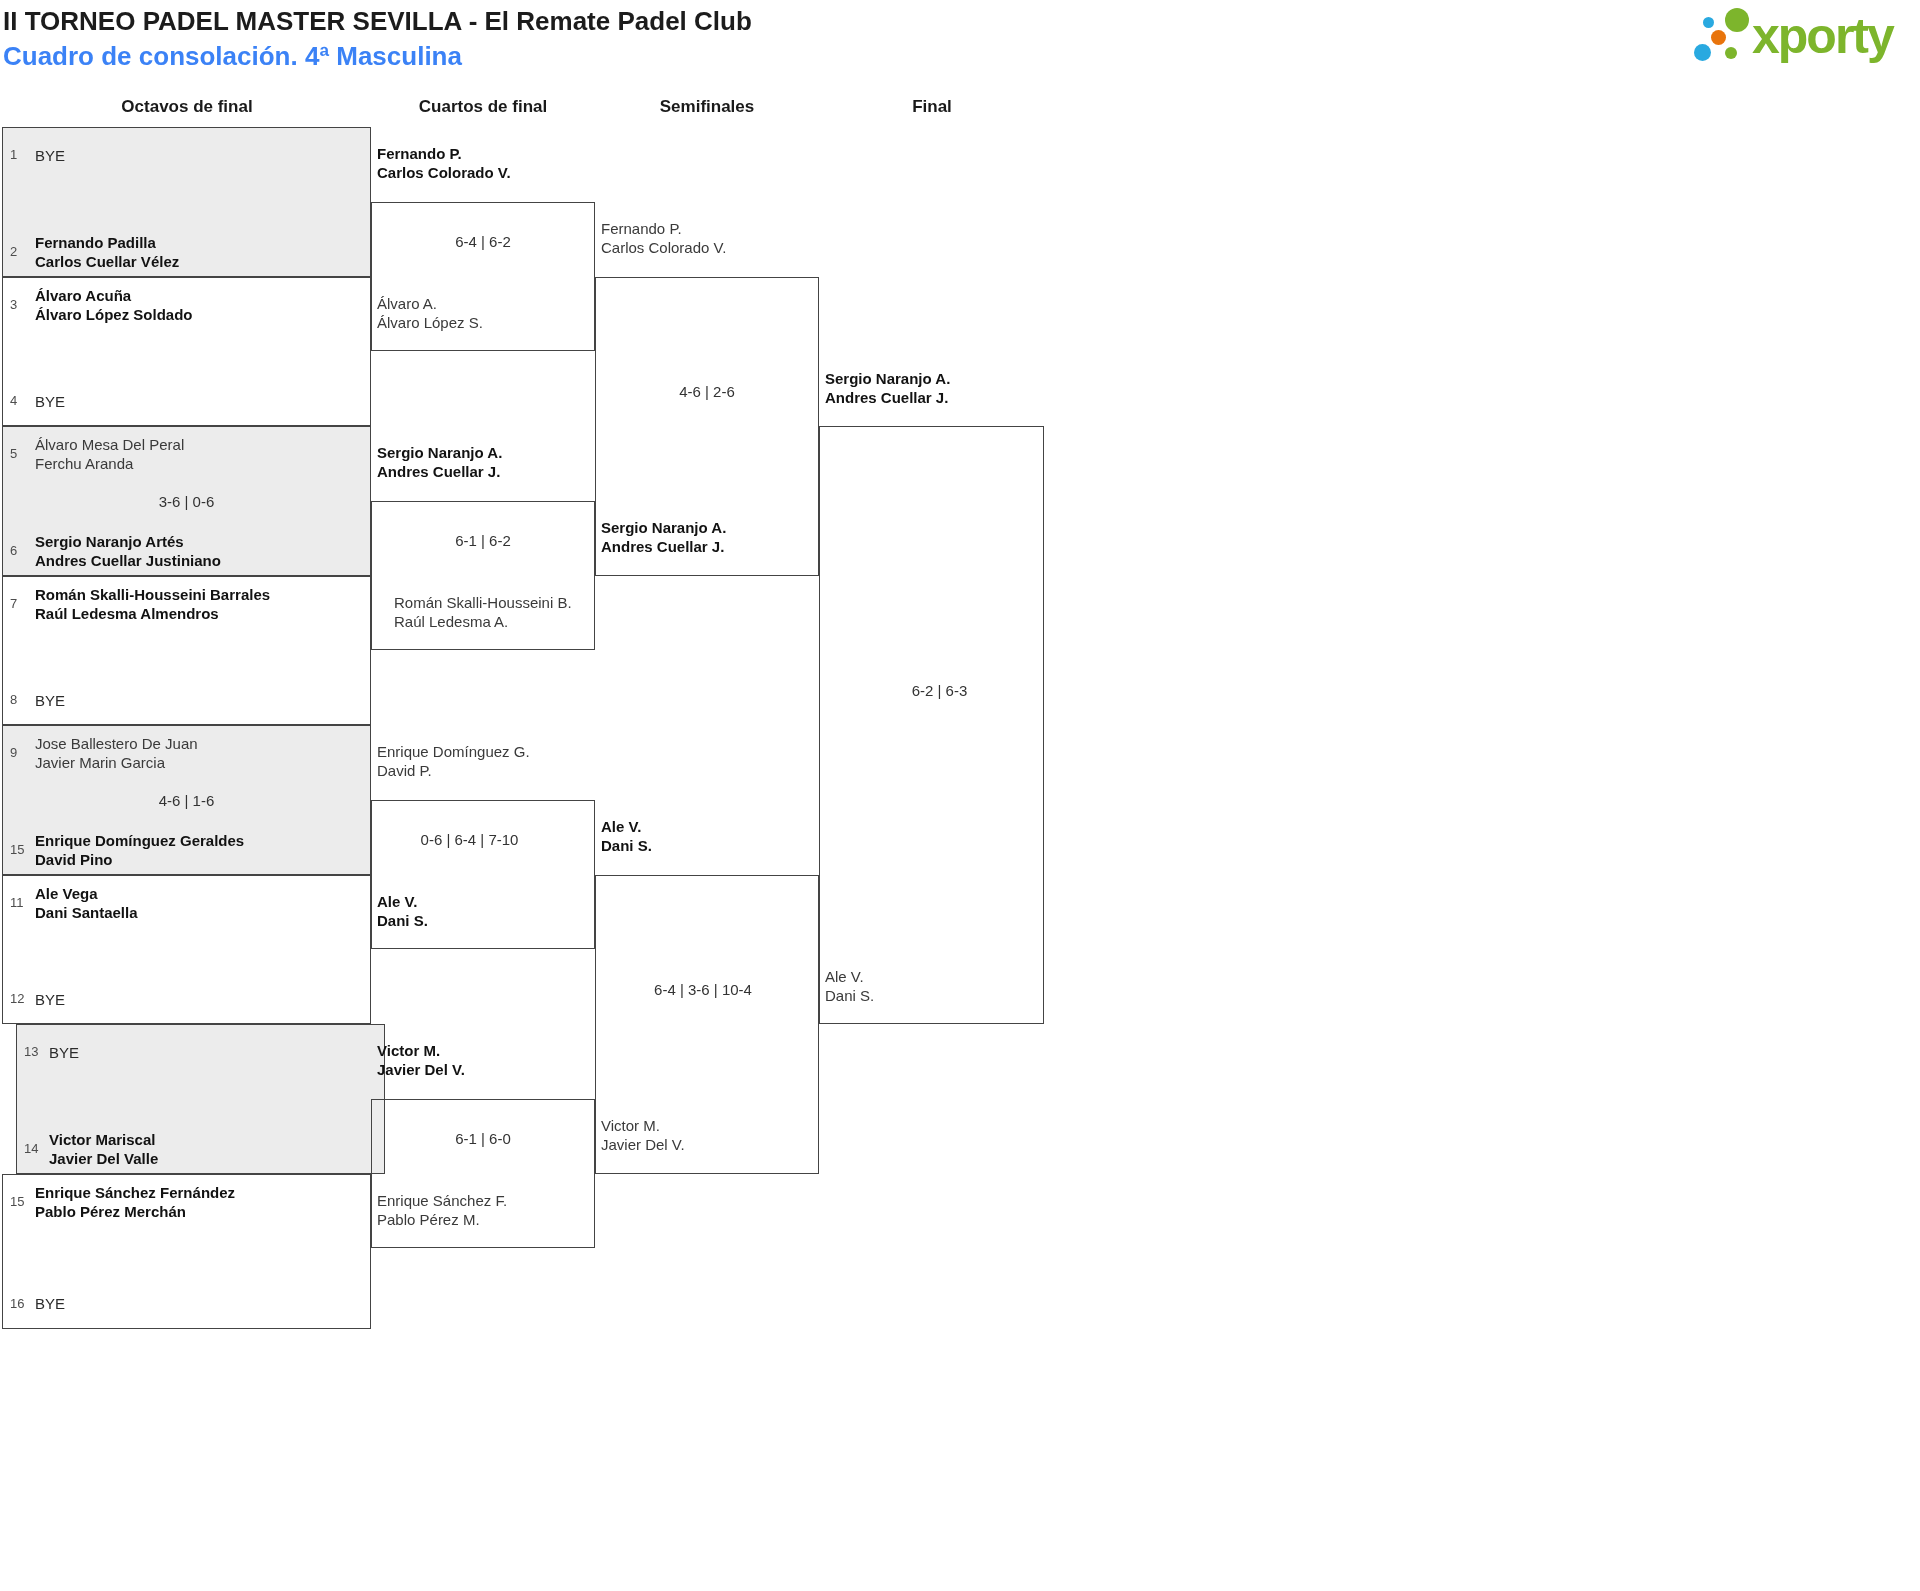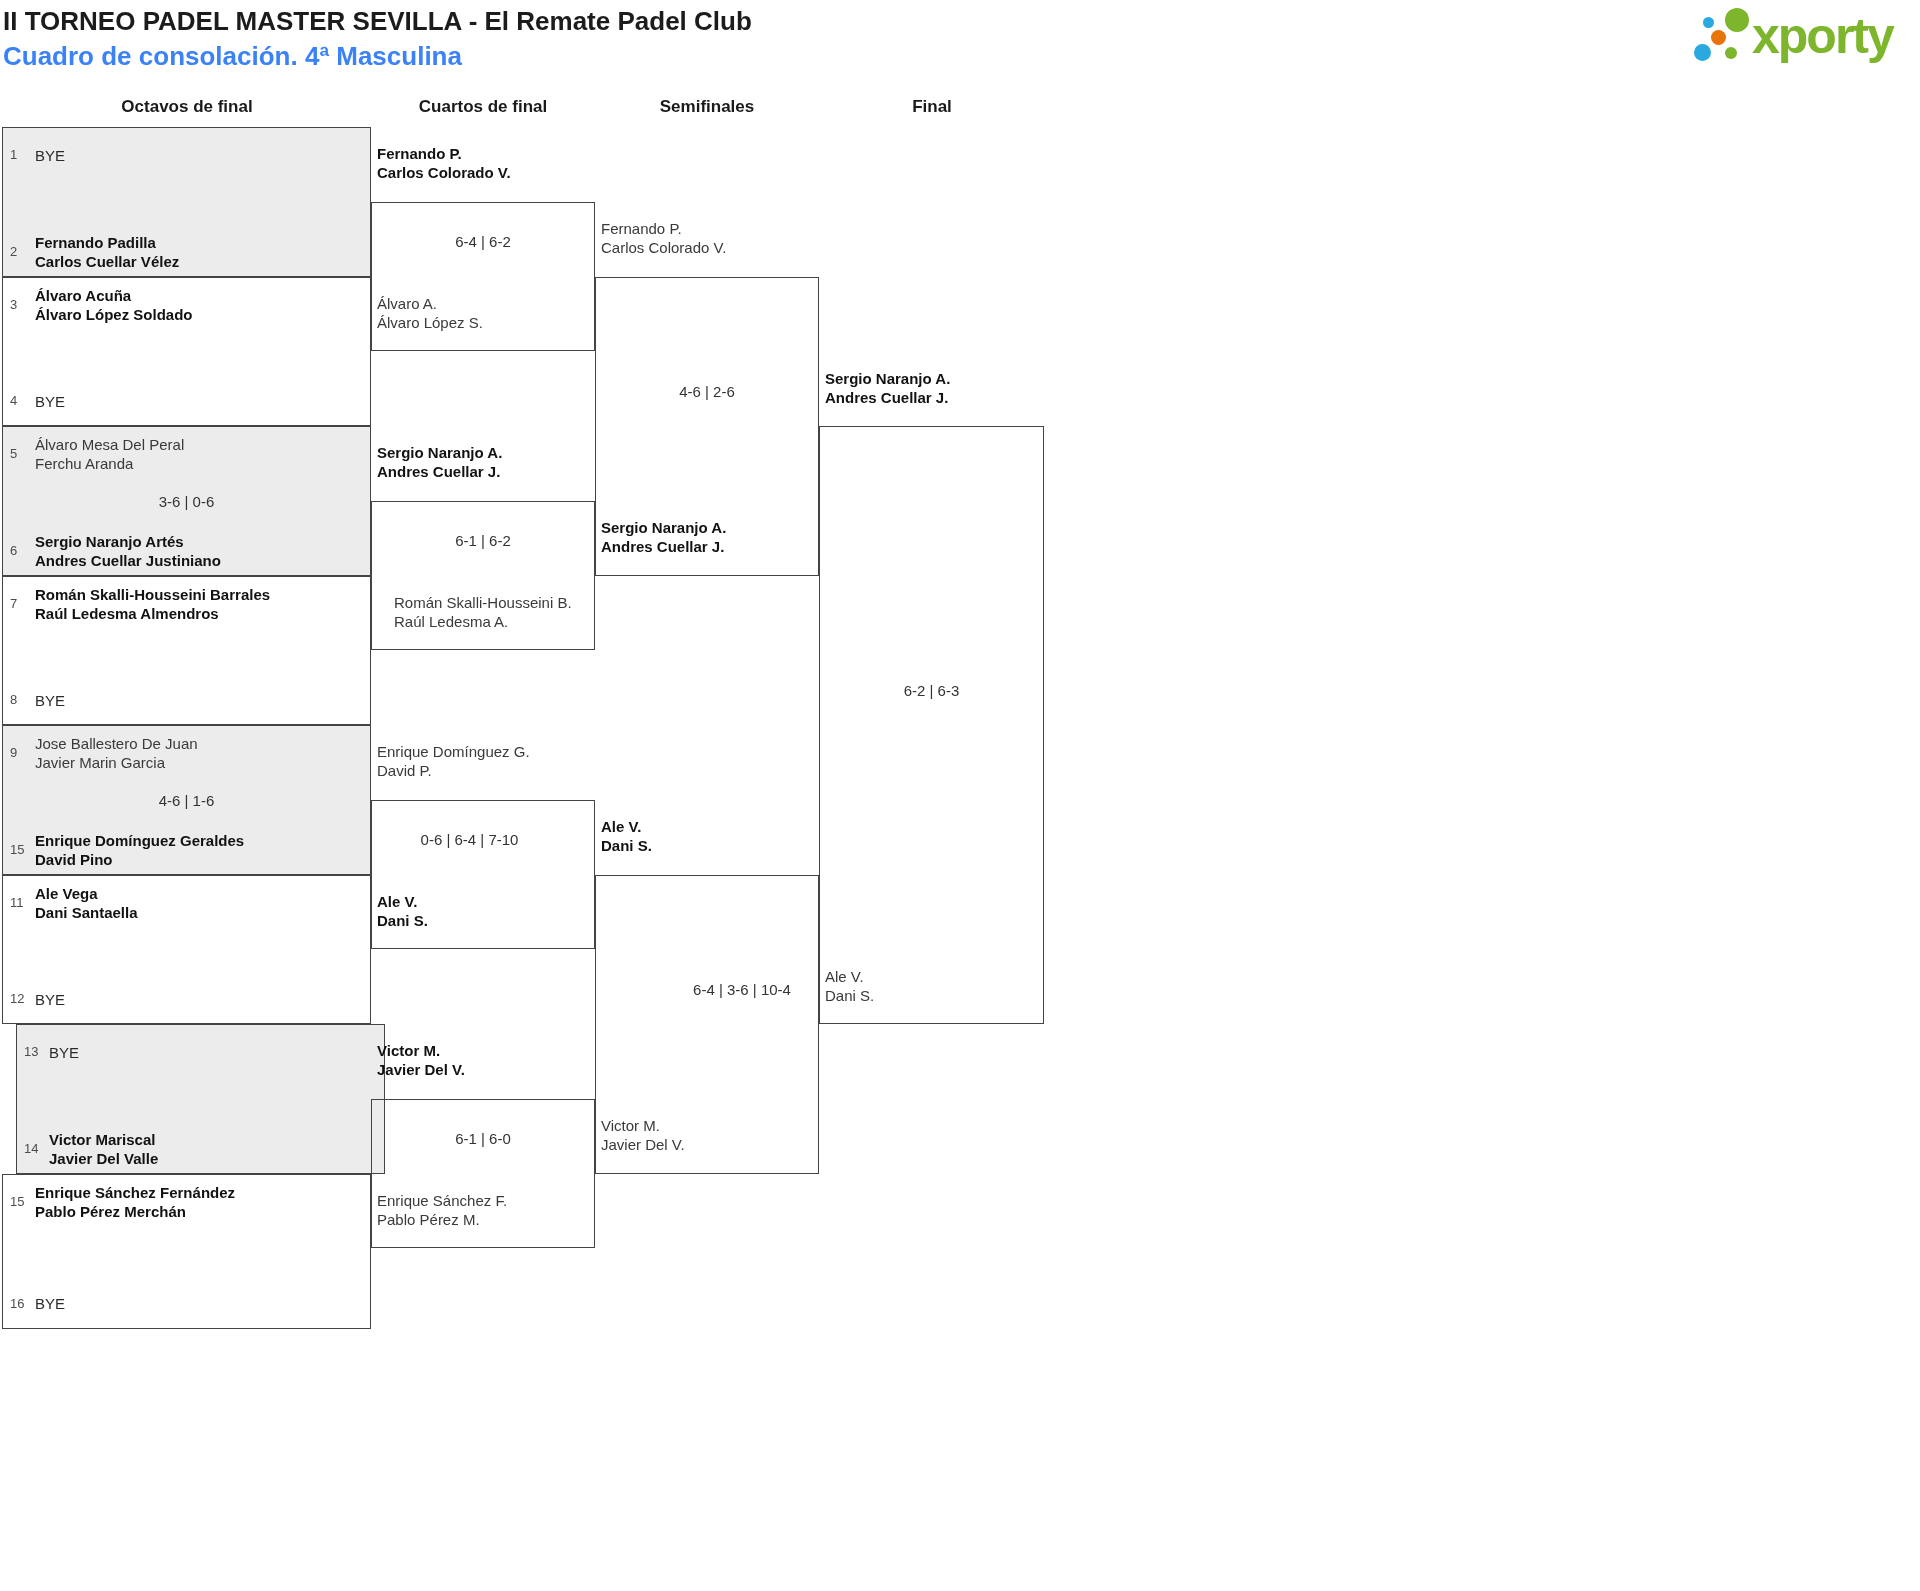--- a/index.html
+++ b/index.html
@@ -239,25 +239,25 @@
       <div class="score" style="left: 595px; width: 224px; right: auto; top: 381.5px;">4-6 | 2-6</div>
       <div class="box open" style="left: 595px; top: 874.5px; width: 224px; height: 299px;"></div>
       <div class="adv win" style="left: 601px; top: 817px; width: 212px;">
         <span class="line">Ale V.</span>
         <span class="line">Dani S.</span>
       </div>
       <div class="adv" style="left: 601px; top: 1116px; width: 212px;">
         <span class="line">Victor M.</span>
         <span class="line">Javier Del V.</span>
       </div>
-      <div class="score" style="left: 630px; width: 224px; right: auto; top: 979.5px;">6-4 | 3-6 | 10-4</div>
+      <div class="score" style="left: 591px; width: 224px; right: auto; top: 979.5px;">6-4 | 3-6 | 10-4</div>
       <div class="box open" style="left: 819px; top: 426px; width: 225px; height: 598px;"></div>
       <div class="adv win" style="left: 825px; top: 368.5px; width: 213px;">
         <span class="line">Sergio Naranjo A.</span>
         <span class="line">Andres Cuellar J.</span>
       </div>
       <div class="adv" style="left: 825px; top: 966.5px; width: 213px;">
         <span class="line">Ale V.</span>
         <span class="line">Dani S.</span>
       </div>
-      <div class="score" style="left: 819px; width: 225px; right: auto; top: 680.5px;">6-2 | 6-3</div>
+      <div class="score" style="left: 819px; width: 225px; right: auto; top: 680.5px; padding-left: 8px;">6-2 | 6-3</div>
     </div>
 </div>
 
 </body></html>

